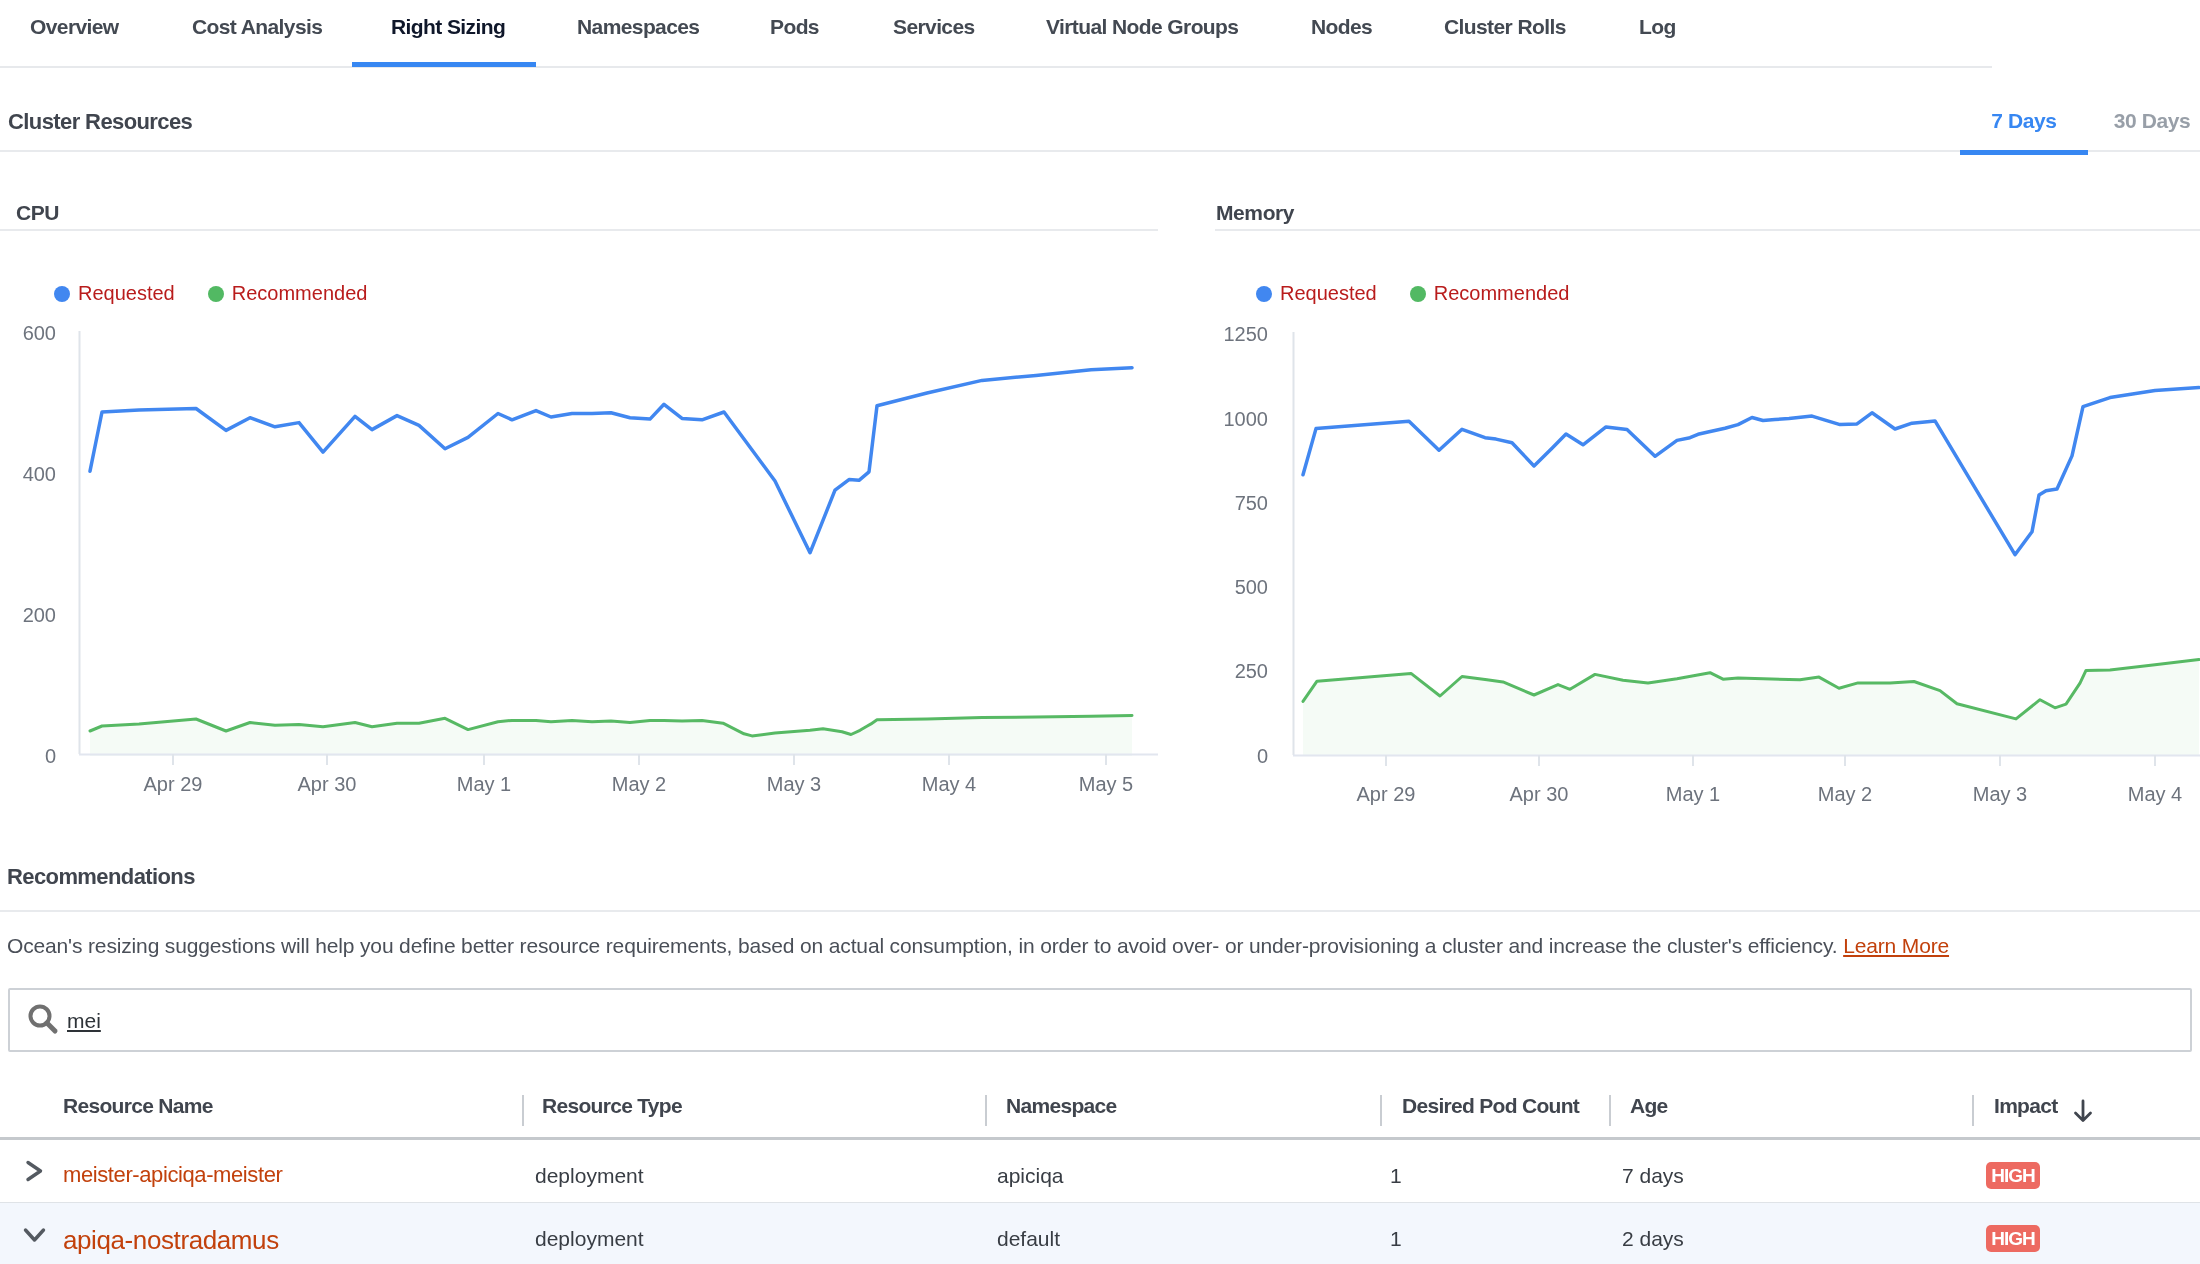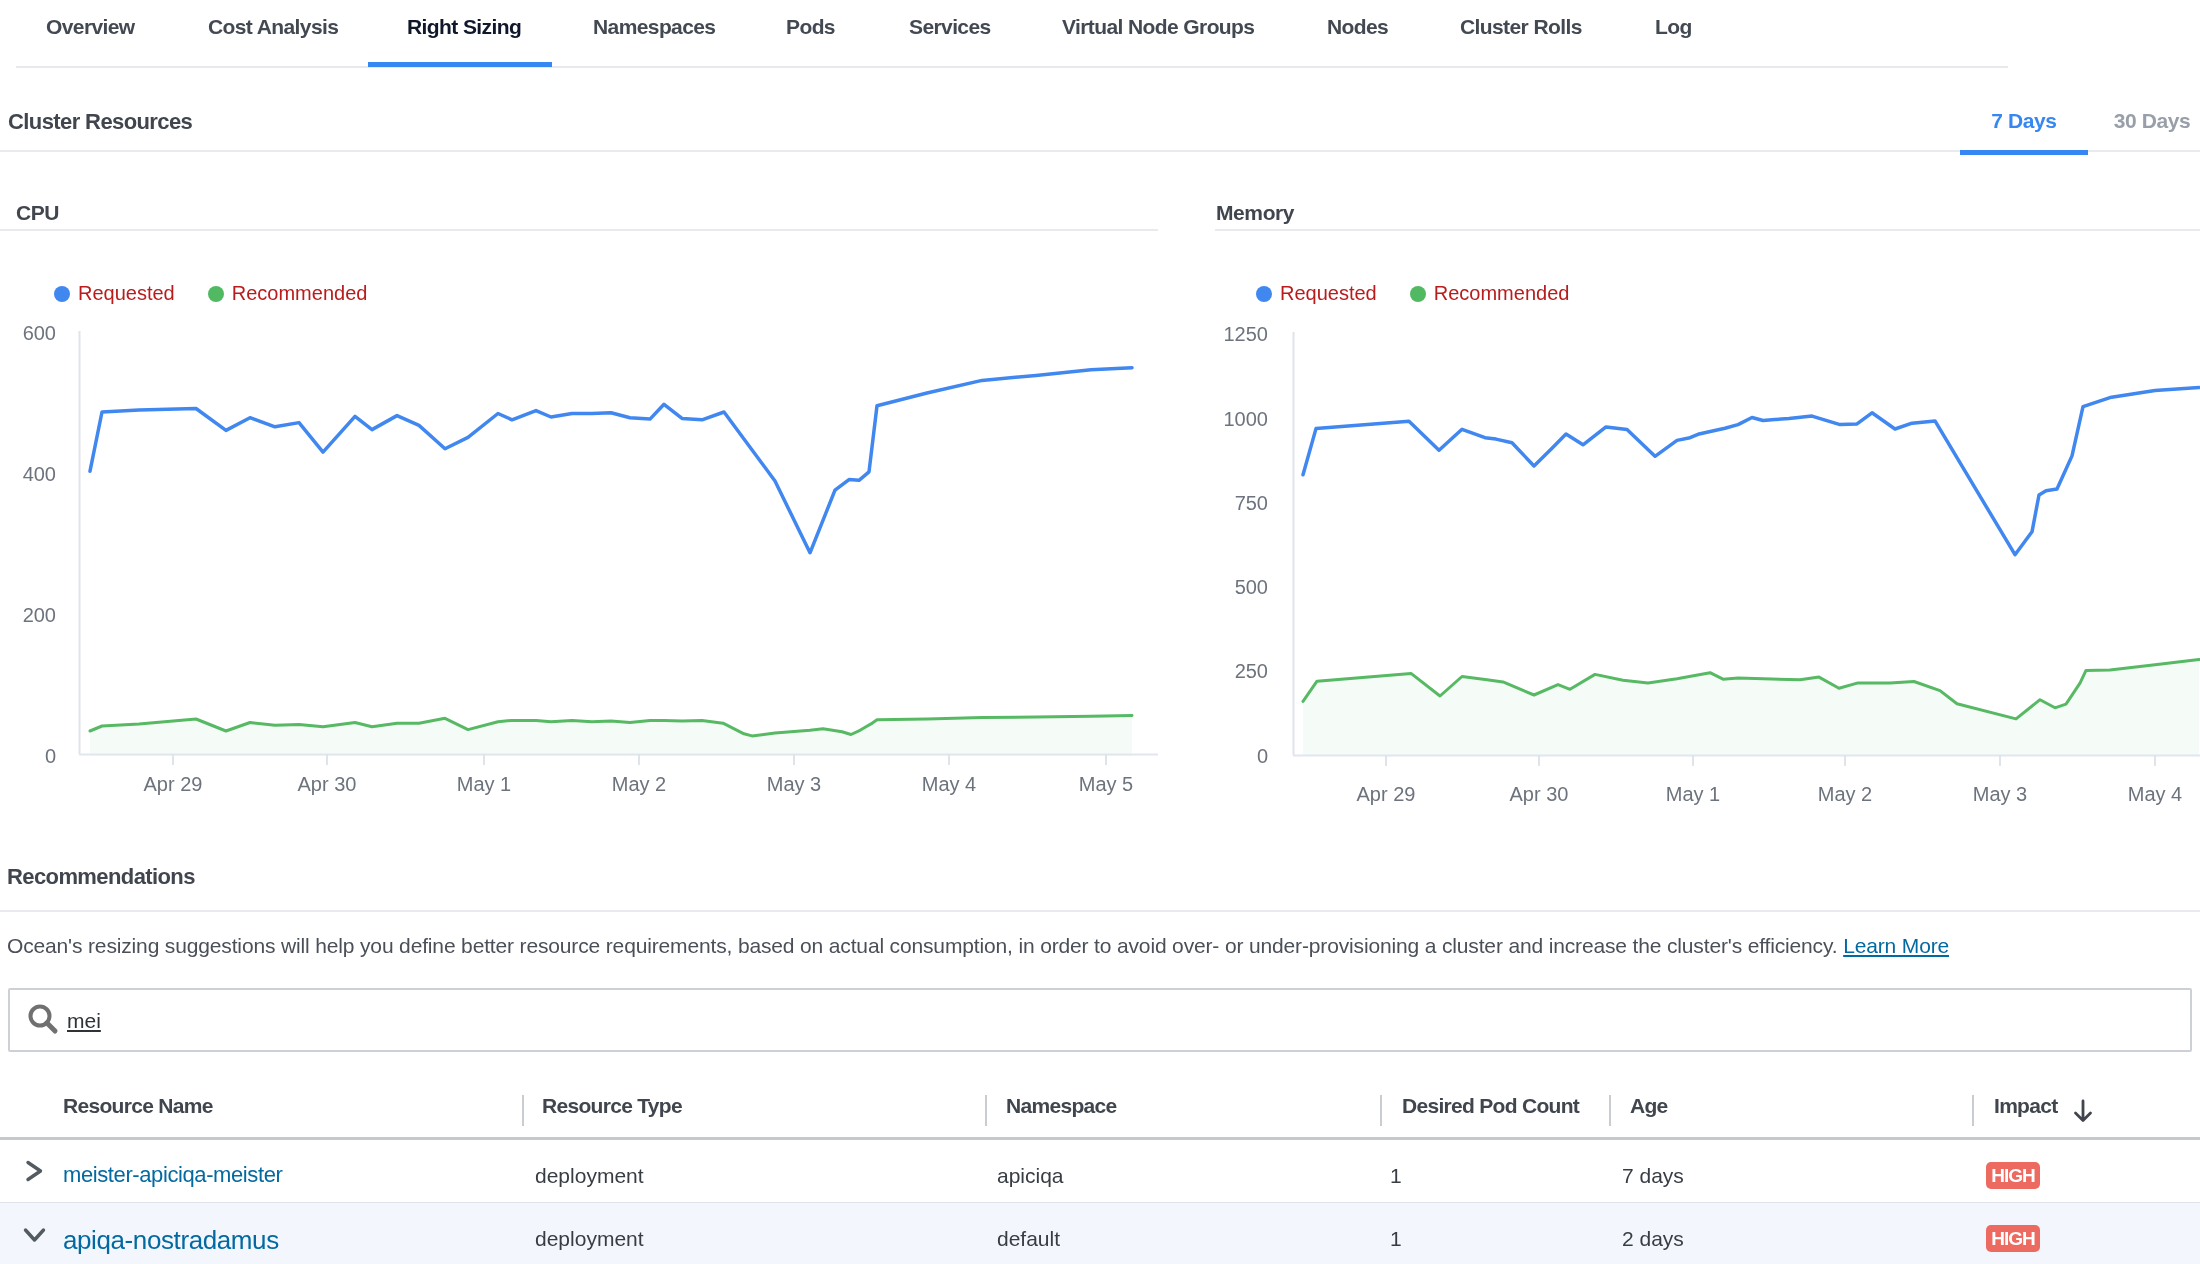--- a/index.html
+++ b/index.html
@@ -1,28 +1,28 @@
 <!DOCTYPE html>
 <html><head>
 <meta charset="utf-8">
 <style>
 * { margin:0; padding:0; box-sizing:border-box; }
 html,body { width:2200px; height:1264px; background:#fff; font-family:"Liberation Sans",sans-serif; overflow:hidden; }
 .page { position:relative; width:2200px; height:1264px; }
 .abs { position:absolute; }
-.nav { position:absolute; left:16px; top:0; width:1992px; height:68px; border-bottom:2px solid #e7e9ec; }
+.nav { position:absolute; left:0; top:0; width:1992px; height:68px; border-bottom:2px solid #e7e9ec; }
 .nav .tab { position:absolute; top:15px; font-size:21px; font-weight:bold; color:#434952; letter-spacing:-0.6px; }
 .nav .tab.active { color:#0f172a; }
 .h-sec { position:absolute; font-size:22px; font-weight:bold; color:#40454e; letter-spacing:-0.6px; }
 .days { position:absolute; font-size:21px; font-weight:bold; letter-spacing:-0.4px; }
 .divider { position:absolute; height:2px; background:#e8eaed; }
 .ctitle { position:absolute; font-size:21px; font-weight:bold; color:#40454e; letter-spacing:-0.4px; }
 .legend { position:absolute; display:flex; align-items:center; font-size:20px; color:#b91c1c; }
 .dot { width:16px; height:16px; border-radius:50%; margin-right:8px; }
-.link, .cell.link { color:#0369a1; }
+.link, .cell.link { color:#c2410c; }
 .badge { position:absolute; width:54px; height:27px; background:#ed6a61; border-radius:5px; color:#fff; font-size:19px; font-weight:bold; display:flex; align-items:center; justify-content:center; letter-spacing:-1px; }
 .cell { position:absolute; font-size:21px; color:#383d44; }
 .hcell { position:absolute; font-size:21px; font-weight:bold; color:#40454e; letter-spacing:-0.7px; }
 .vsep { position:absolute; width:2px; height:31px; background:#c9cdd2; top:1095px; }
 </style>
 </head>
 <body>
 <div class="page">
 
   <div class="nav">

